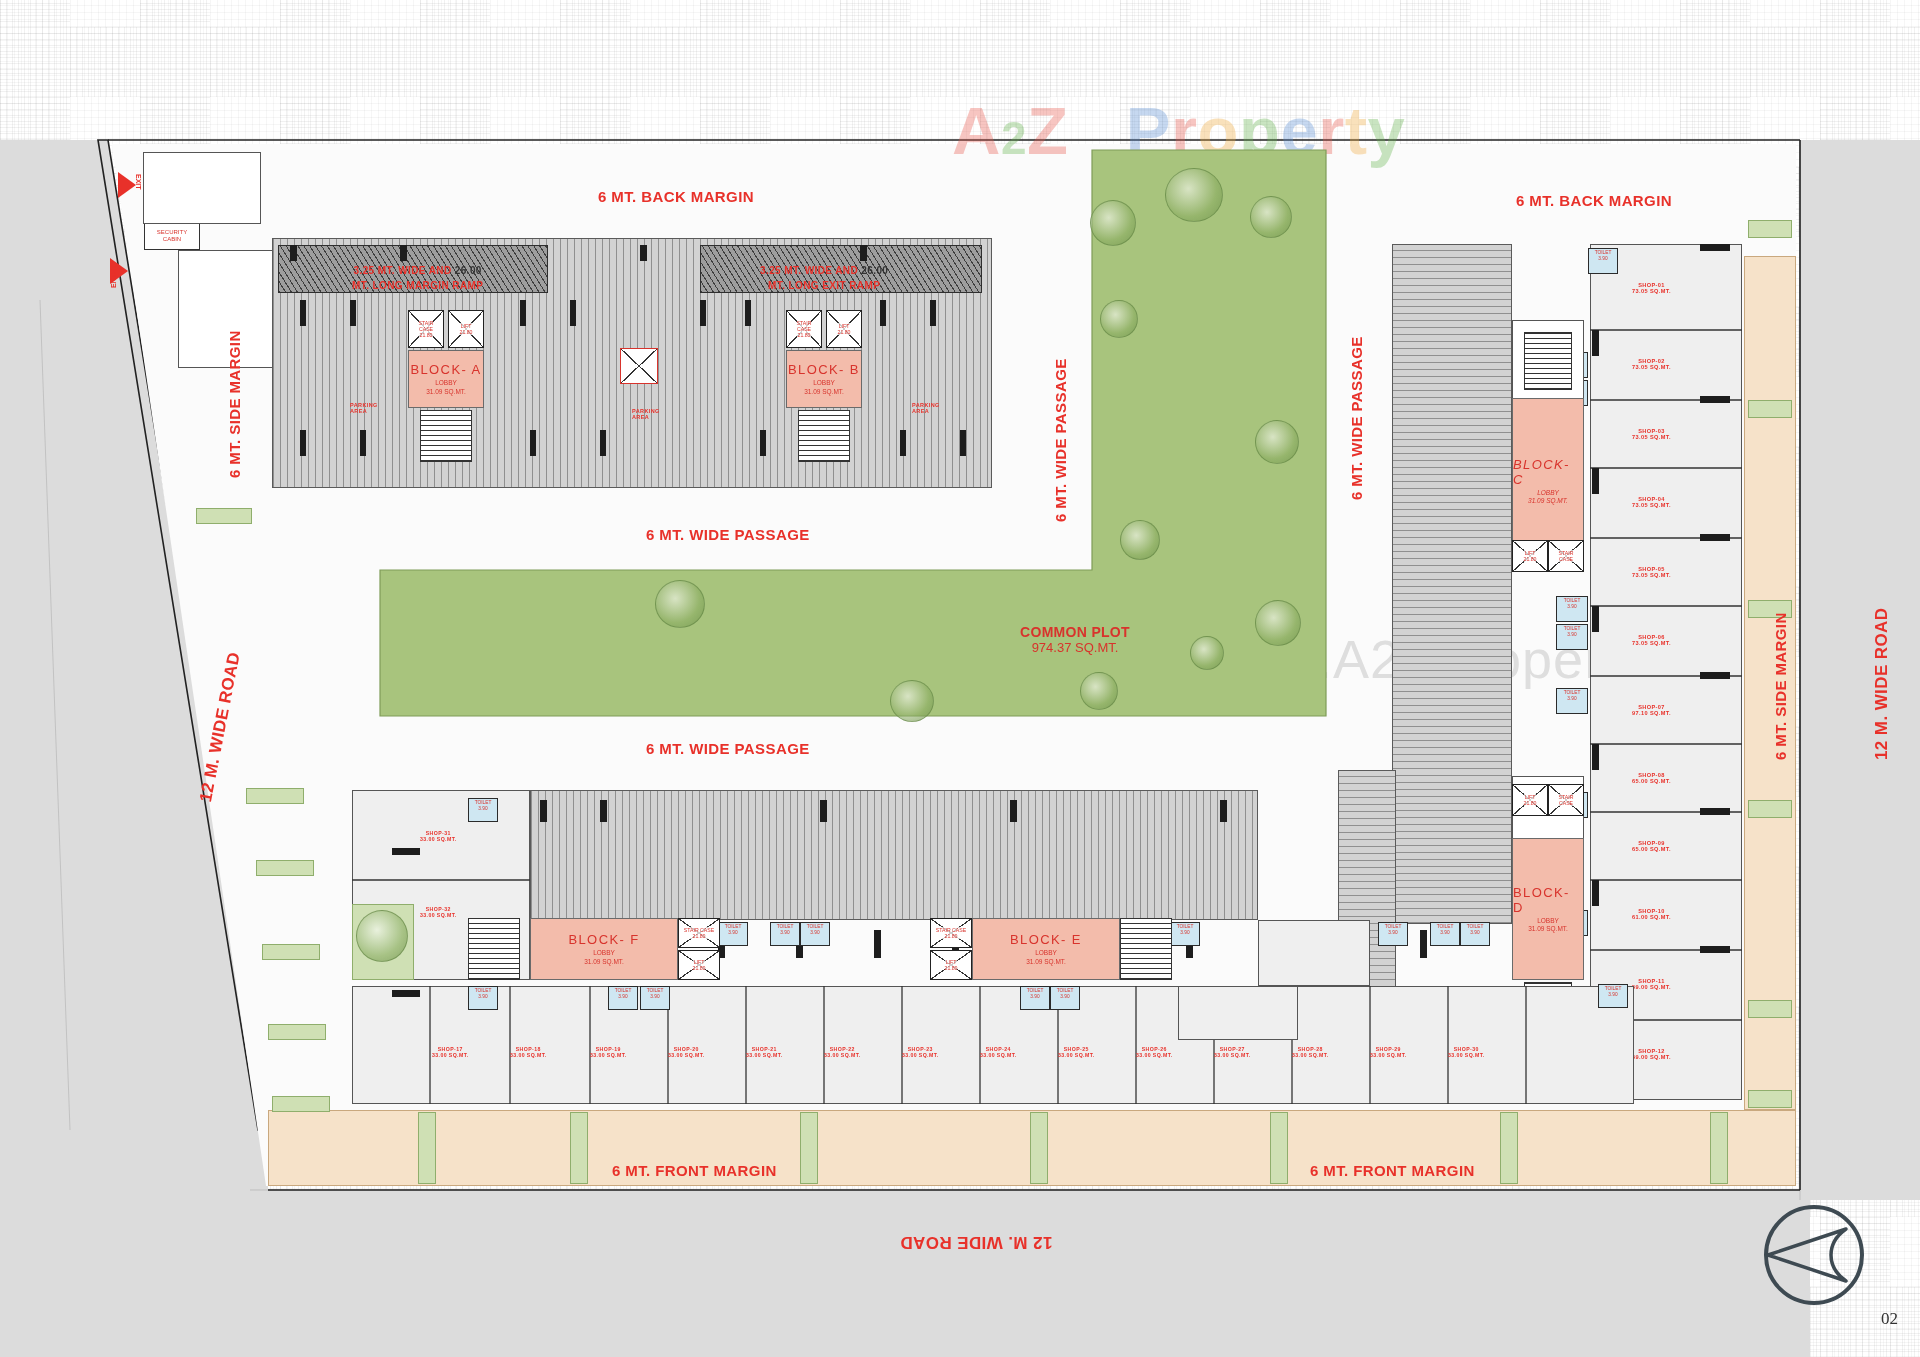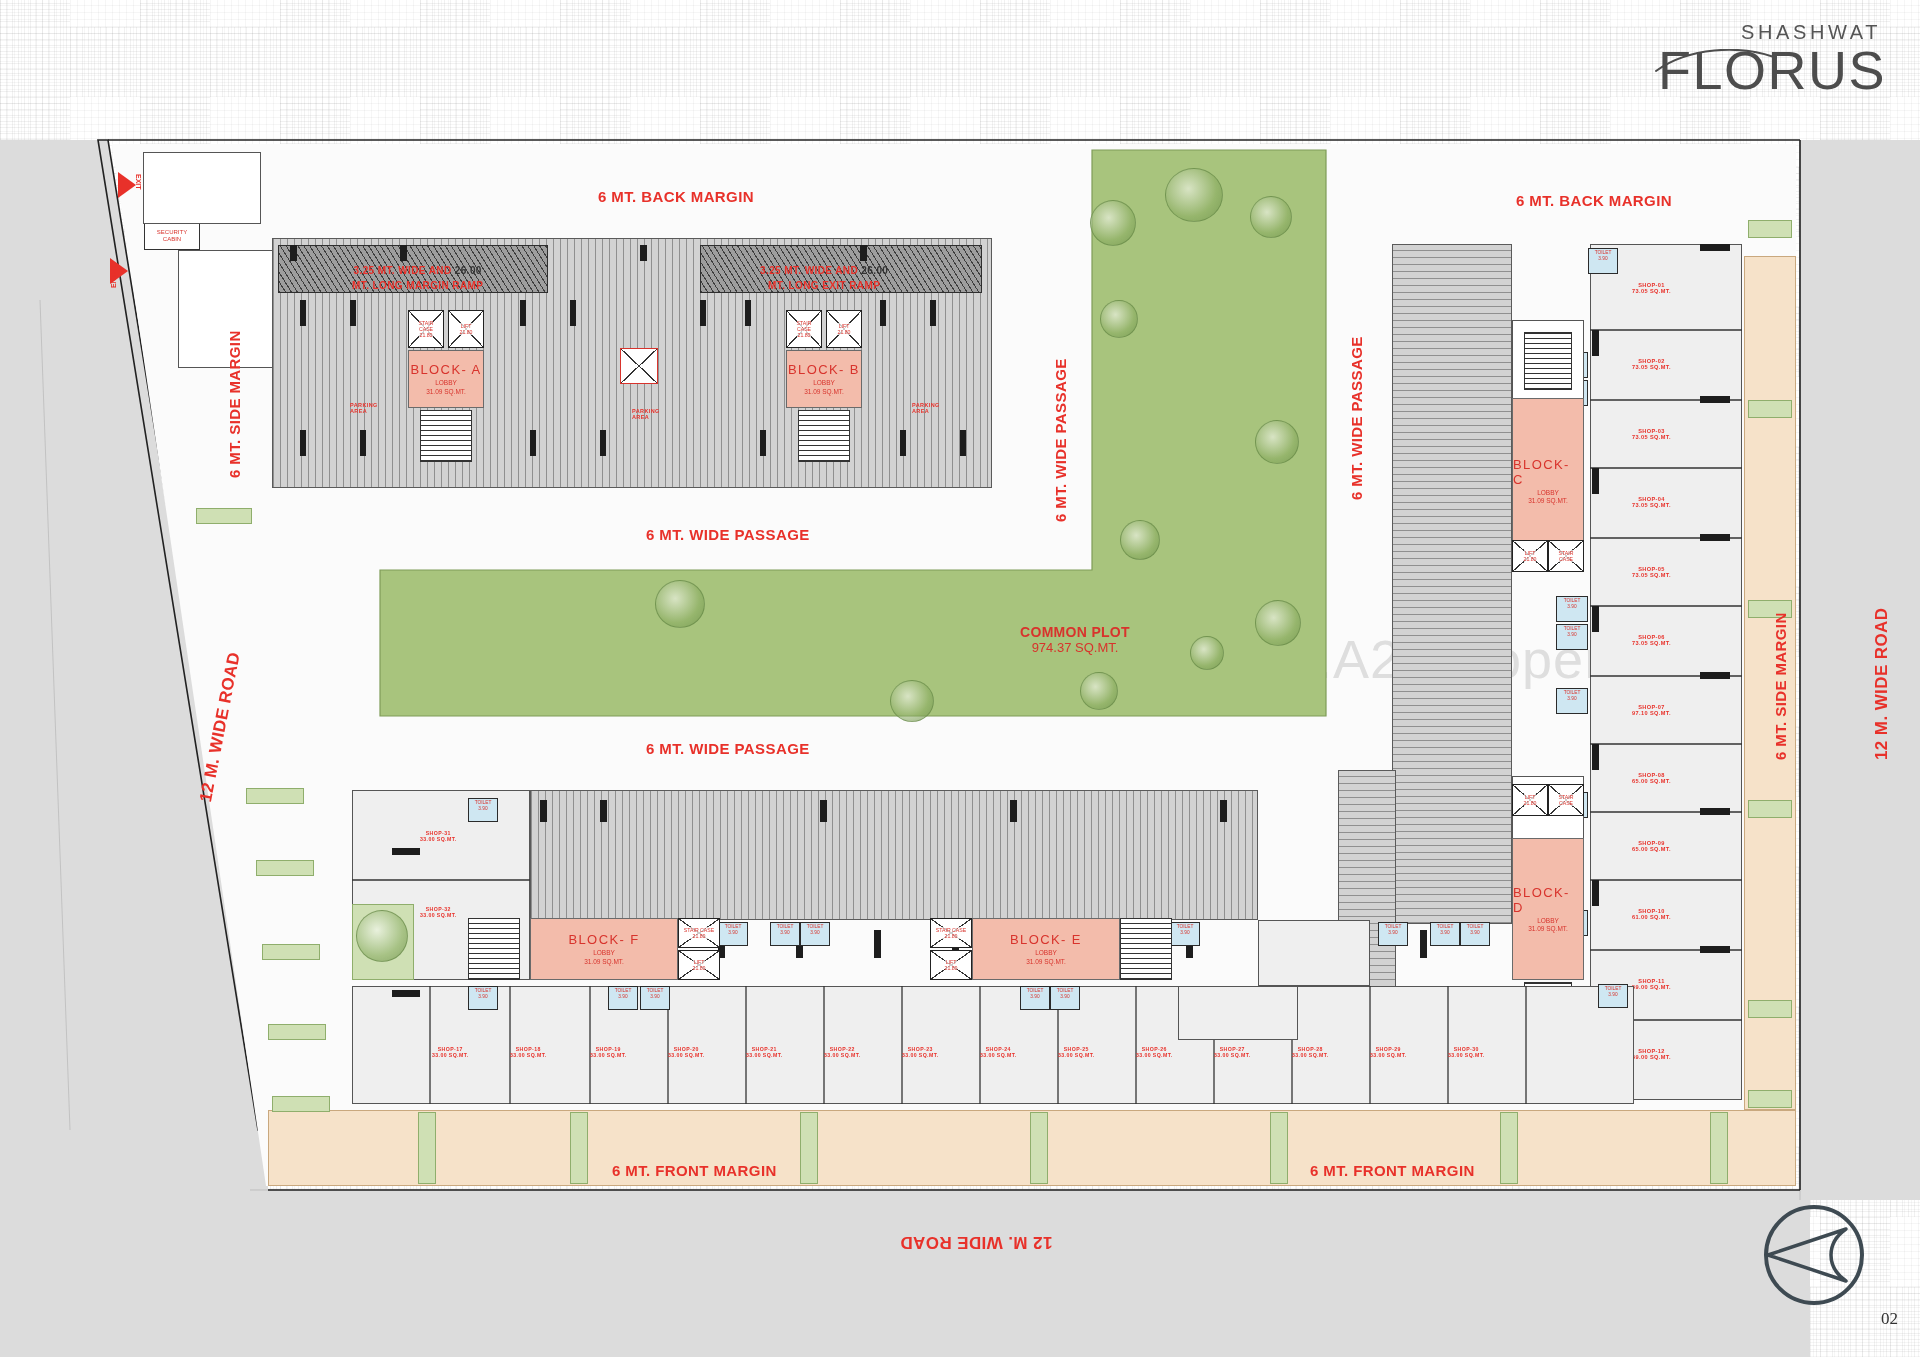--- a/index.html
+++ b/index.html
@@ -178,30 +178,26 @@
     <polyline points="108,140 1800,140" stroke="#222" stroke-width="1.6" fill="none"></polyline>
     <polyline points="1800,140 1800,1190" stroke="#222" stroke-width="1.6" fill="none"></polyline>
     <polyline points="268,1190 1800,1190" stroke="#222" stroke-width="1.6" fill="none"></polyline>
   </svg>
 
   <svg width="1920" height="1357" style="position:absolute;left:0;top:0;pointer-events:none">
     <polygon points="112,144 1796,144 1796,1186 266,1186 112,144" fill="#fbfbfb"></polygon>
   </svg>
 
 
-  <div id="logo">
-    <div class="brand-top">SHASHWAT</div>
-    <div class="brand-main">
-      <svg class="swash" width="230" height="26" viewBox="0 0 230 26">
-        <path d="M2,22 C35,-2 85,-4 120,8" stroke="#4d4d4d" stroke-width="2" fill="none" stroke-linecap="round"></path>
-      </svg>
-      <span>FLORUS</span>
-    </div>
-  </div>
-
+
+  <div class="wm-a2z">
+    <span class="w1">A</span><span class="w2">2</span><span class="w3">Z</span>
+    <span>&nbsp;</span>
+    <span class="w4">P</span><span class="w5">r</span><span class="w6">o</span><span class="w7">p</span><span class="w8">e</span><span class="w9">r</span><span class="w10">t</span><span class="w7">y</span>
+  </div>
   <div class="wm-url">www.A2ZProperty.in</div>
 
   <div class="tri" style="left:118px;top:172px;border-width:13px 18px 13px 0;border-color:transparent #e8312a transparent transparent;transform:rotate(180deg);"></div>
   <div class="arrow-label vtext-cw" style="left:142px;top:174px;">EXIT</div>
 
   <div class="tri" style="left:110px;top:258px;border-width:13px 18px 13px 0;border-color:transparent #e8312a transparent transparent;transform:rotate(180deg);"></div>
   <div class="arrow-label vtext-ccw" style="left:110px;top:288px;">ENTRY</div>
 
   <div class="seccabin" style="left:144px;top:222px;width:56px;height:28px;">
     <span>SECURITY<br>CABIN</span>
@@ -371,21 +367,21 @@
     </div>
   <div class="toilet" style="left:1556px;top:910px;width:32px;height:26px;">
       <span>TOILET<br>3.90</span>
     </div>
   <div class="toilet" style="left:1556px;top:1038px;width:32px;height:26px;">
       <span>TOILET<br>3.90</span>
     </div>
 
   <div class="white-area" style="left:1512px;top:320px;width:72px;height:80px;"></div>
   <div class="stair" style="left:1524px;top:332px;width:48px;height:58px;"></div>
-  <div class="block" style="left:1512px;top:398px;width:72px;height:166px;">
+  <div class="block" style="left:1512px;top:398px;width:72px;height:166px;font-style:italic;">
     <div class="bname">BLOCK- C</div>
     <div class="bsub">LOBBY<br>31.09 SQ.MT.</div>
   </div>
   <div class="xbox" style="left:1512px;top:540px;width:36px;height:32px;">
       <span>LIFT<br>21.80</span>
     </div>
   <div class="xbox" style="left:1548px;top:540px;width:36px;height:32px;">
       <span>STAIR<br>CASE</span>
     </div>
 

